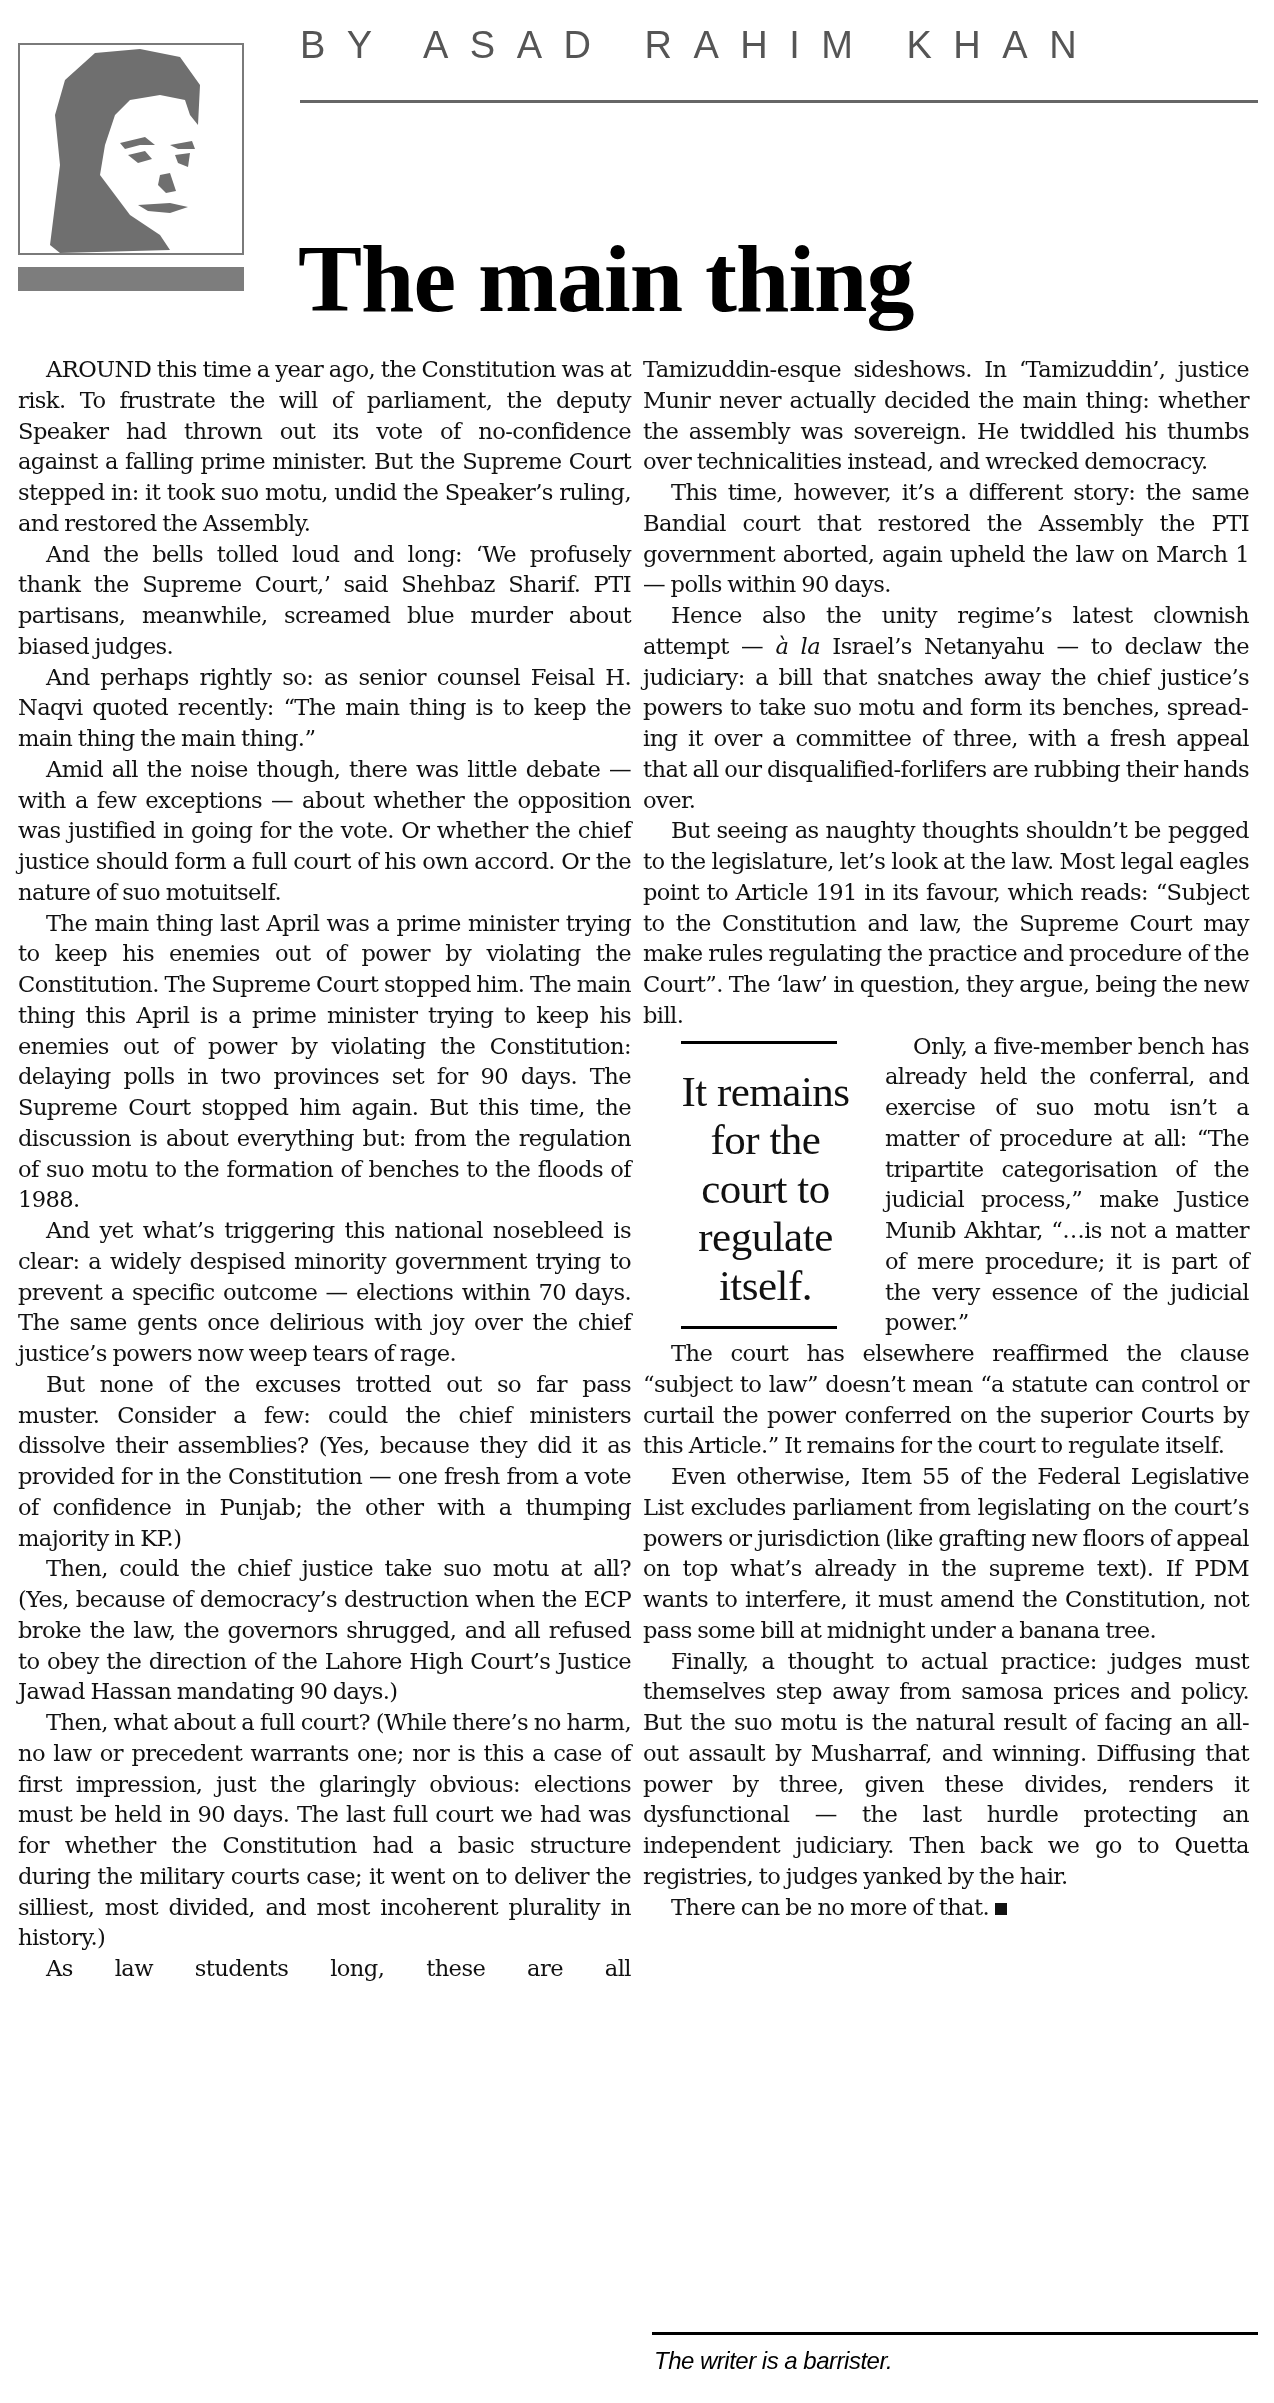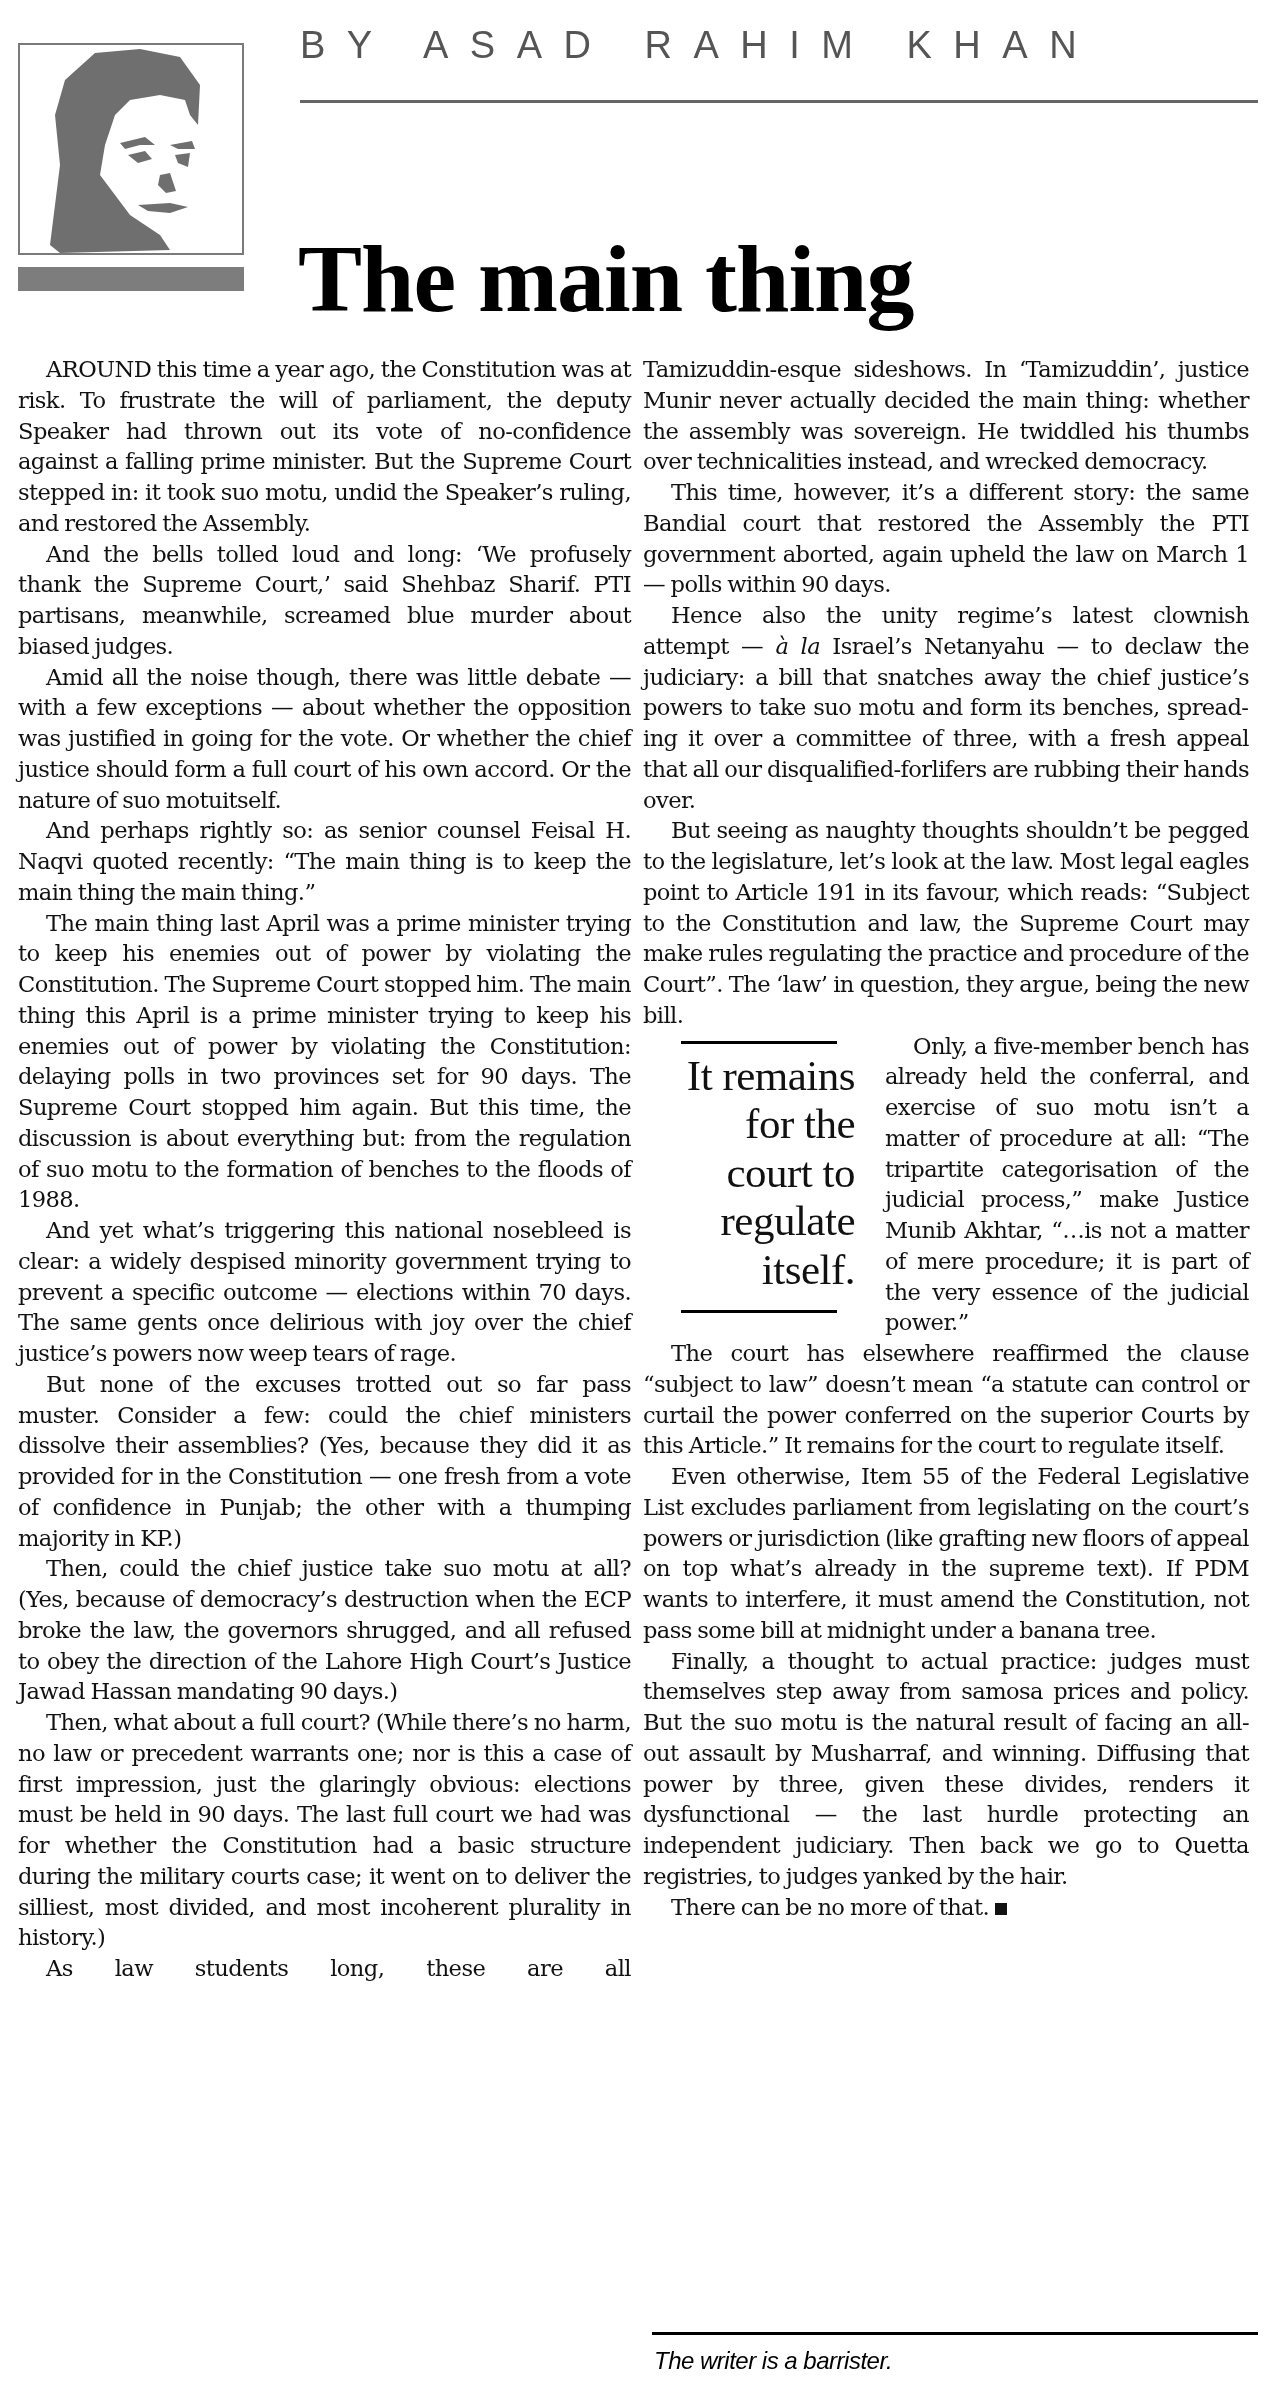--- a/index.html
+++ b/index.html
@@ -11,21 +11,21 @@
   .byline-rule { position:absolute; left:300px; top:100px; width:958px; height:3px; background:#666; }
   .title { position:absolute; left:298px; top:196px; font-family:"Liberation Serif", serif; font-size:96px; line-height:110px; color:#000; letter-spacing:-1px; white-space:nowrap;margin-top:28px; }
   .col { position:absolute; top:354px; font-family:"DejaVu Serif", serif; font-size:22.6px; line-height:30.75px; text-align:justify; color:#111; hyphens:manual; }
   .col-left { left:18px; width:613px; }
   .col-right { left:643px; width:606px; }
   .col p { margin:0; text-indent:28px; letter-spacing:-0.6px; word-spacing:-1px; }
   .col p.noindent { text-indent:0; }
   .col p.last-line-justify { text-align-last:justify; }
   .pullquote { float:left; width:190px; margin:4px 30px 0 22px; padding:0; }
   .pq-rule { height:3px; background:#000; width:156px; margin:6px 0 0 16px; }
-  .pq-text { font-family:"Liberation Serif", serif; font-size:43px; line-height:48.5px; padding:8px 0 10px 11px; color:#111; text-align:right; text-indent:0; letter-spacing:-0.5px; }
+  .pq-text { font-family:"Liberation Serif", serif; font-size:43px; line-height:48.5px; padding:24px 0 10px 11px; color:#111; text-align:center; text-indent:0; letter-spacing:-0.5px; }
   .end-mark { display:inline-block; width:12px; height:12px; background:#111; margin-left:6px; vertical-align:0px; }
   .footer-rule { position:absolute; left:652px; top:2332px; width:606px; height:3px; background:#000; }
   .footer-note { position:absolute; left:654px; top:2347px; font-family:"Liberation Sans", sans-serif; font-style:italic; font-size:24px; color:#000000; letter-spacing:-0.5px; }
 </style>
 </head>
 <body>
 
 <div class="portrait">
   <svg width="222" height="208" viewBox="0 0 222 208">
     <rect width="222" height="208" fill="#ffffff"></rect>
@@ -40,22 +40,22 @@
 </div>
 <div class="grey-bar"></div>
 
 <div class="byline">BY ASAD RAHIM KHAN</div>
 <div class="byline-rule"></div>
 <h1 class="title">The main thing</h1>
 
 <div class="col col-left">
   <p>AROUND this time a year ago, the Constitution was at risk. To frustrate the will of parliament, the deputy Speaker had thrown out its vote of no-confidence against a falling prime minister. But the Supreme Court stepped in: it took suo motu, undid the Speaker’s ruling, and restored the Assembly.</p>
   <p>And the bells tolled loud and long: ‘We profusely thank the Supreme Court,’ said Shehbaz Sharif. PTI partisans, meanwhile, screamed blue murder about biased judges.</p>
+  <p>And perhaps rightly so: as senior counsel Feisal H. Naqvi quoted recently: “The main thing is to keep the main thing the main thing.”</p>
   <p>Amid all the noise though, there was lit­tle debate — with a few exceptions — about whether the opposition was justified in going for the vote. Or whether the chief jus­tice should form a full court of his own accord. Or the nature of suo motuitself.</p>
-  <p>And perhaps rightly so: as senior counsel Feisal H. Naqvi quoted recently: “The main thing is to keep the main thing the main thing.”</p>
   <p>The main thing last April was a prime minister trying to keep his enemies out of power by violating the Constitution. The Supreme Court stopped him. The main thing this April is a prime minister trying to keep his enemies out of power by violat­ing the Constitution: delaying polls in two provinces set for 90 days. The Supreme Court stopped him again. But this time, the discussion is about everything but: from the regulation of suo motu to the formation of benches to the floods of 1988.</p>
   <p>And yet what’s triggering this national nosebleed is clear: a widely despised minor­ity government trying to prevent a specific outcome — elections within 70 days. The same gents once delirious with joy over the chief justice’s powers now weep tears of rage.</p>
   <p>But none of the excuses trotted out so far pass muster. Consider a few: could the chief ministers dissolve their assemblies? (Yes, because they did it as provided for in the Constitution — one fresh from a vote of con­fidence in Punjab; the other with a thump­ing majority in KP.)</p>
   <p>Then, could the chief justice take suo motu at all? (Yes, because of democracy’s destruction when the ECP broke the law, the governors shrugged, and all refused to obey the direction of the Lahore High Court’s Justice Jawad Hassan mandating 90 days.)</p>
   <p>Then, what about a full court? (While there’s no harm, no law or precedent war­rants one; nor is this a case of first impres­sion, just the glaringly obvious: elections must be held in 90 days. The last full court we had was for whether the Constitution had a basic structure during the military courts case; it went on to deliver the silliest, most divided, and most incoherent plural­ity in history.)</p>
   <p class="last-line-justify">As law students long, these are all</p>
 </div>
 
 <div class="col col-right">
   <p class="noindent">Tamizuddin-esque sideshows. In ‘Tamizud­din’, justice Munir never actually decided the main thing: whether the assembly was sovereign. He twiddled his thumbs over technicalities instead, and wrecked democracy.</p>

